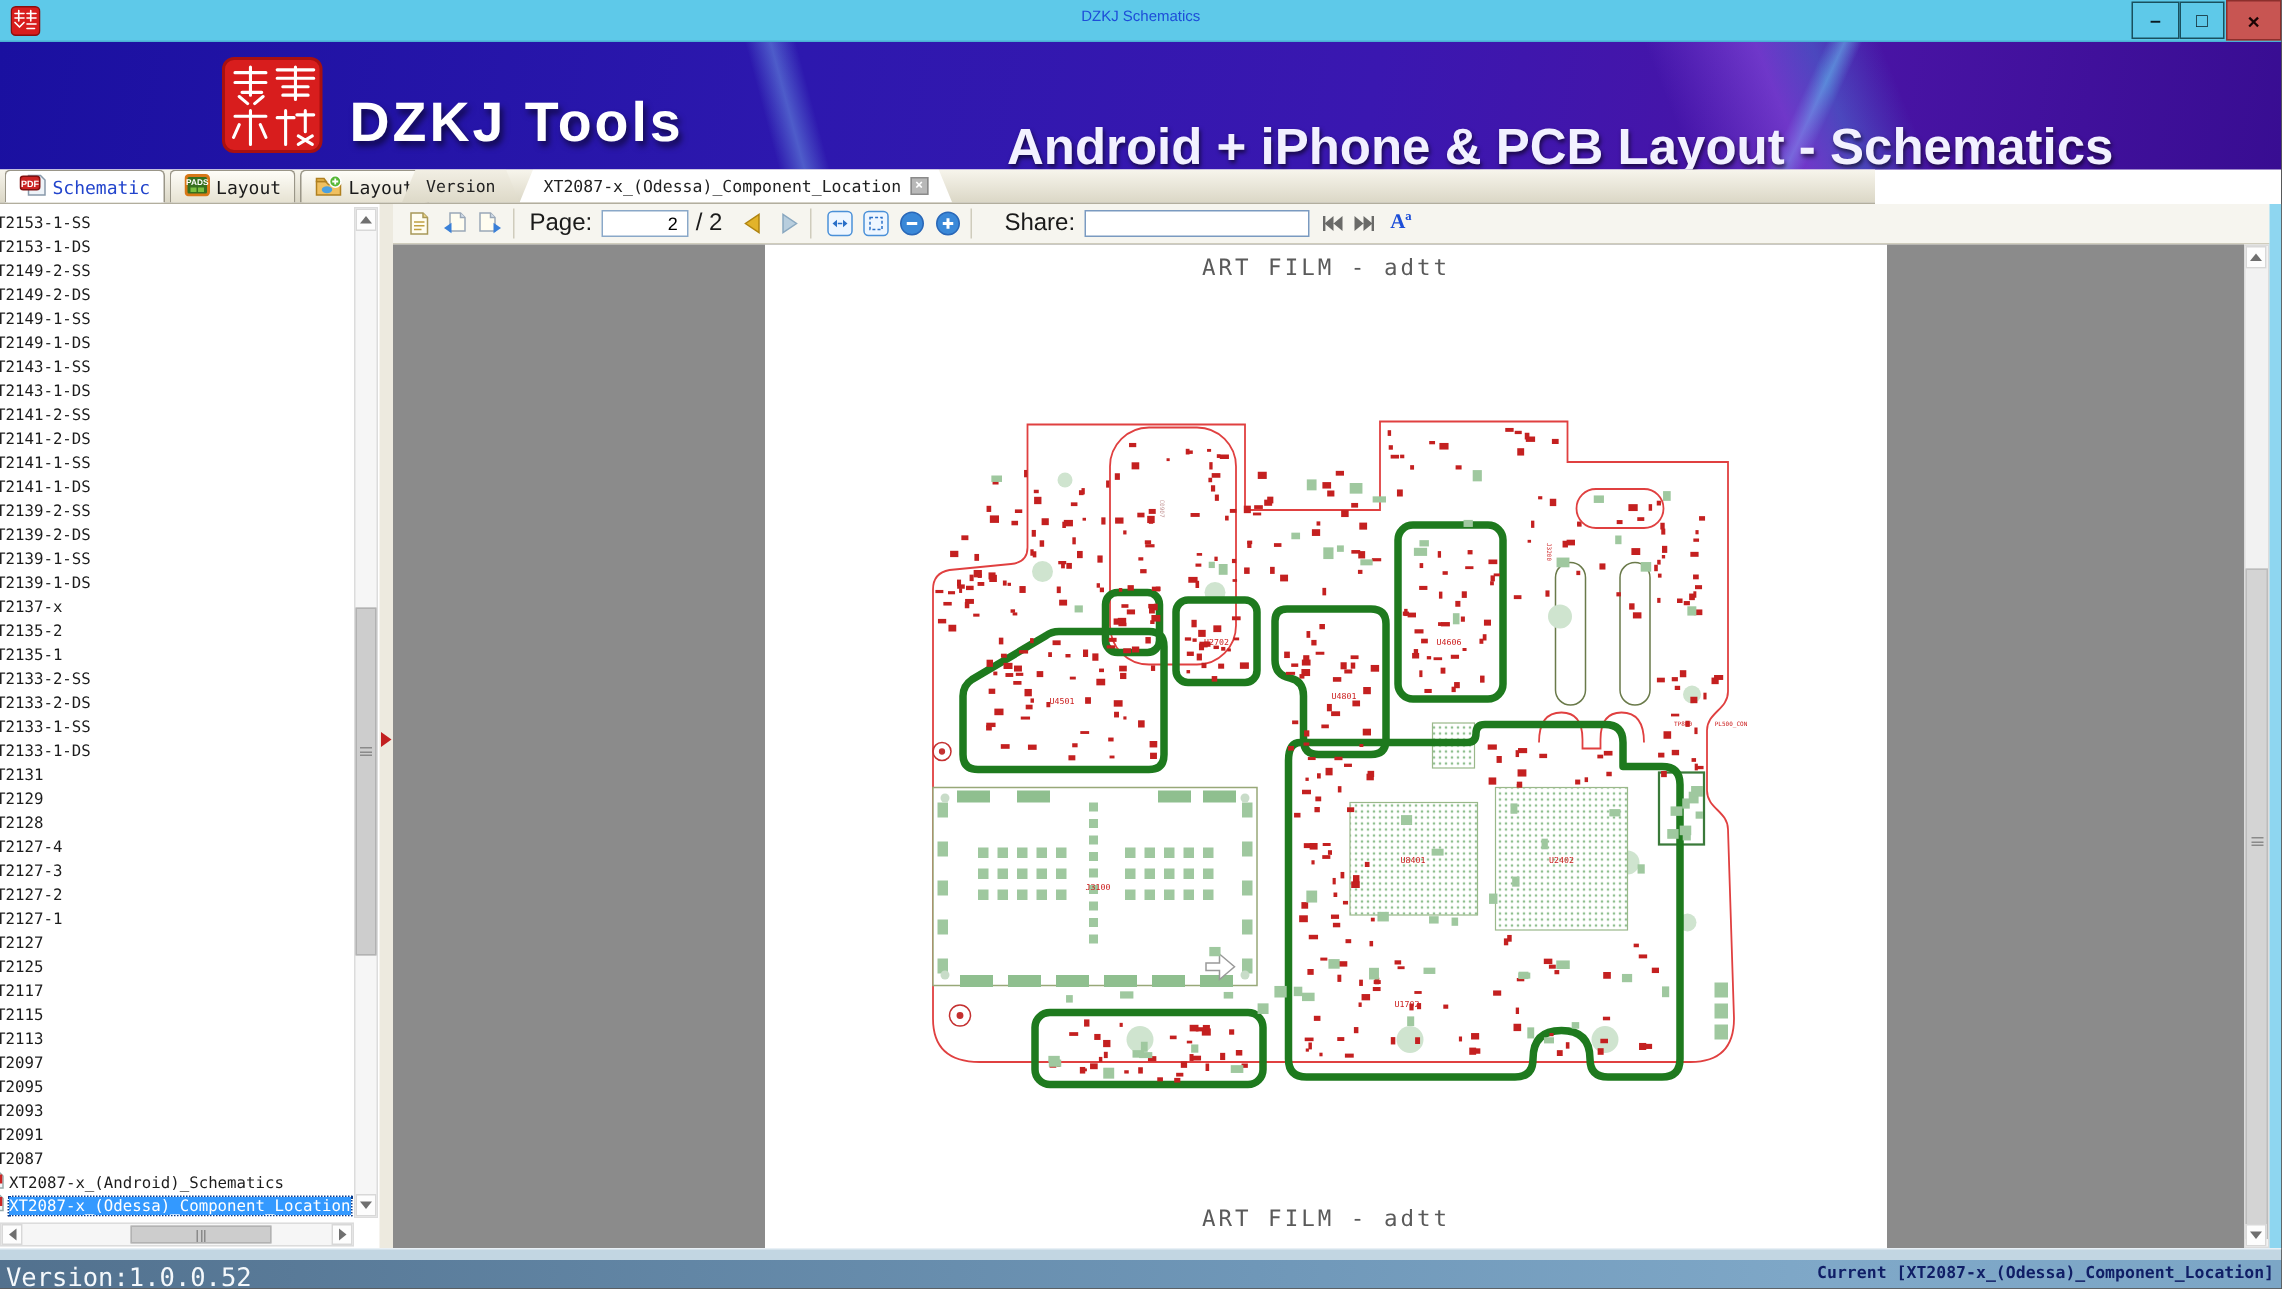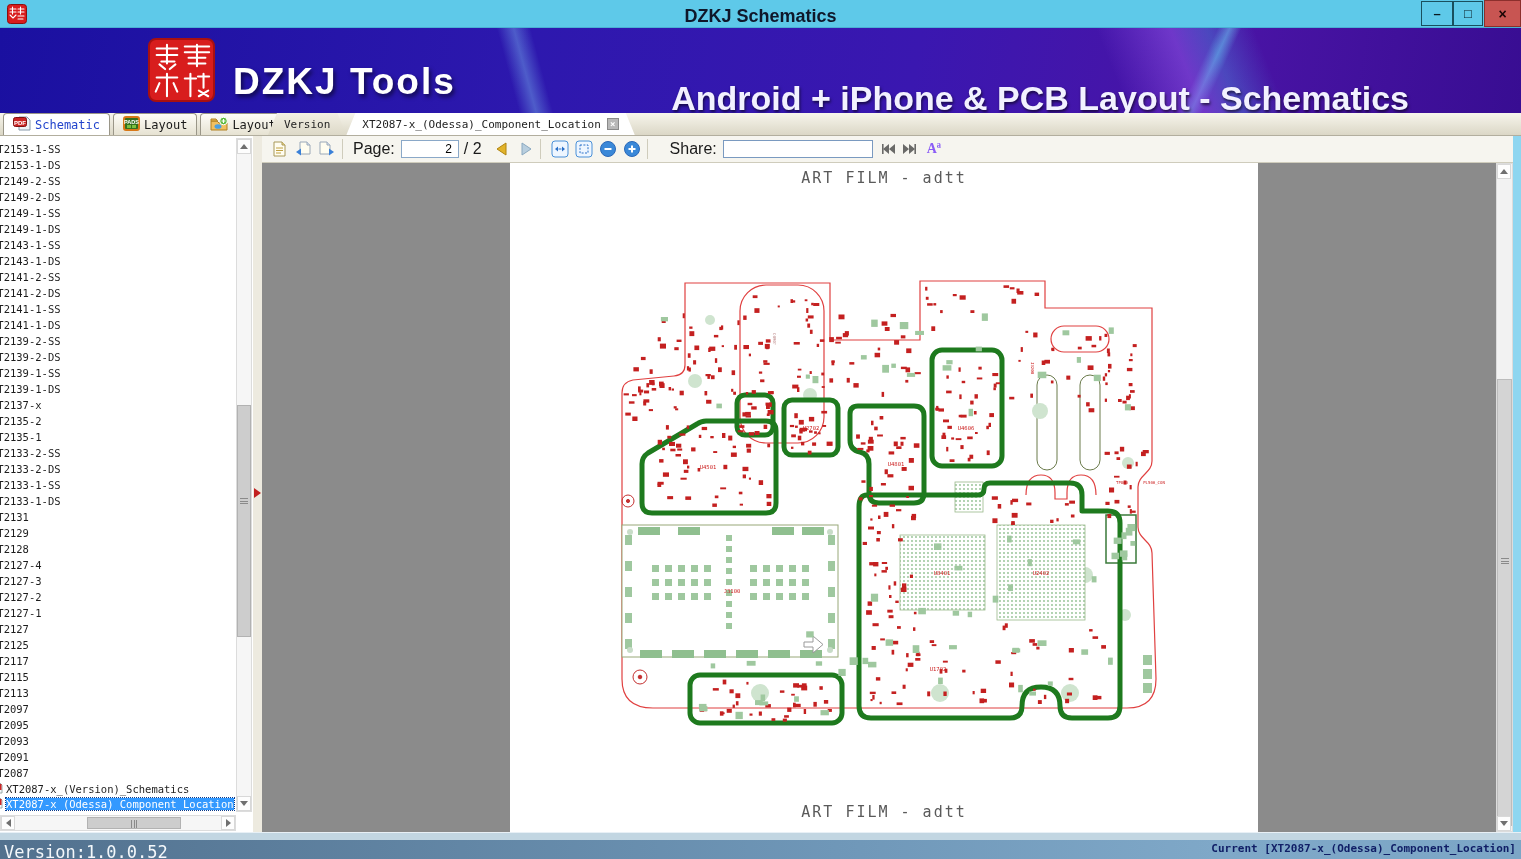--- a/index.html
+++ b/index.html
@@ -4,21 +4,21 @@
 <style>
   * { margin:0; padding:0; box-sizing:border-box; }
   html,body { width:1521px; height:859px; overflow:hidden; background:#000; }
   body { font-family:"Liberation Sans", sans-serif; }
   .window { position:relative; width:1521px; height:859px; background:#fff; overflow:hidden; }
   .abs { position:absolute; }
 
   
   .titlebar { left:0; top:0; width:1521px; height:28px; background:#5ec9e9; border-bottom:1px solid #4ab0d4; }
   .app-icon { left:7px; top:4px; width:20px; height:20px; }
-  .title-text { left:0; top:6px; width:100%; text-align:center; font-size:18px; color:#0f172a;font-weight:bold; }
+  .title-text { left:0; top:6px; width:100%; text-align:center; font-size:10px; color:#1d4ed8; }
   .win-btn { top:1px; height:25px; display:flex; align-items:center; justify-content:center;
              font-weight:bold; color:#0a1a20; font-size:13px; border:1px solid #19505e; background:#5ec9e9; cursor:default; }
   .btn-min { left:1421px; width:32px; }
   .btn-max { left:1453px; width:30px; }
   .btn-close { left:1484px; width:37px; height:27px; top:0; background:#c85552; border:1px solid #8c2f2c; color:#1a0505; font-size:14px; }
 
   
   .banner { left:0; top:28px; width:1521px; height:85px; overflow:hidden;
             background:linear-gradient(100deg,#1a10a0 0%,#2d18ae 35%,#3a17b0 60%,#4a14a6 80%,#380d92 100%);padding-left:23px; }
   .banner::before { content:""; position:absolute; left:430px; top:0; width:190px; height:85px;
@@ -27,21 +27,21 @@
             background:linear-gradient(68deg, transparent 28%, rgba(150,90,235,.5) 44%, rgba(80,190,245,.3) 52%, transparent 62%); }
   .streak2 { left:1130px; top:0; width:160px; height:85px;
             background:linear-gradient(115deg, transparent 44%, rgba(120,230,255,.45) 50%, transparent 56%); }
   .logo-box { left:148px; top:10px; width:67px; height:64px; background:#d81d1d; border:2px solid #a81010; border-radius:8px; z-index:2; }
   .logo-title { left:233px; top:33px; font-size:37px; font-weight:bold; color:#ffffff; letter-spacing:2px;
             text-shadow:2px 3px 4px rgba(0,0,0,.55); z-index:2; }
   .tagline { right:112px; top:51px; font-size:34px; font-weight:bold; color:#f2f1ff;
             text-shadow:1px 2px 3px rgba(0,0,0,.6); z-index:2; }
 
   
-  .tabrow { left:0; top:113px; width:1521px; height:23px; background:linear-gradient(#f7f5ec,#dbd7c6); border-bottom:1px solid #b2ae9e; }
+  .tabrow { left:0; top:113px; width:1250px; height:23px; background:linear-gradient(#f7f5ec,#dbd7c6); border-bottom:1px solid #b2ae9e; }
   #main-tabs { position:absolute; left:3px; bottom:0; display:flex; gap:3px; }
   .tab-main { height:22px; display:flex; align-items:center; gap:4px; padding:0 9px; border:1px solid #97938306;
               border:1px solid #9a9688; border-bottom:none; border-radius:4px 4px 0 0;
               background:linear-gradient(#fefdf8,#e6e2d2); font-family:"DejaVu Sans Mono",monospace; font-size:12px; color:#1a1a1a; cursor:default; }
   .tab-main.active { background:#ffffff; }
   .tab-main.active .tab-label { color:#2244cc; }
   #doc-tabs { position:absolute; left:268px; bottom:0; display:flex; }
   .tab-doc { height:22px; display:flex; align-items:center; gap:6px; padding:0 16px;
              clip-path:polygon(9px 0, calc(100% - 9px) 0, 100% 100%, 0 100%);
              background:linear-gradient(#f2efe4,#ddd9c8); font-family:"DejaVu Sans Mono",monospace; font-size:11px; color:#222; cursor:default; }
@@ -227,21 +227,21 @@
         <div class="side-item">XT2095</div>
         <div class="side-item">XT2093</div>
         <div class="side-item">XT2091</div>
         <div class="side-item">XT2087</div>
         <div class="side-file">
           <span><svg width="10" height="12">
               <path d="M1 1h6l2 2v8H1z" fill="#f4f7fa" stroke="#9aa"></path>
               <rect x="0.5" y="2" width="8" height="6" fill="#cc2525"></rect>
               <path d="M2 4h5M2 6h5" stroke="#fff" stroke-width="0.8"></path>
             </svg></span>
-          <span class="flabel">XT2087-x_(Version)_Schematics</span>
+          <span class="flabel">XT2087-x_(Android)_Schematics</span>
         </div>
         <div class="side-file selected">
           <span><svg width="10" height="12">
               <path d="M1 1h6l2 2v8H1z" fill="#f4f7fa" stroke="#9aa"></path>
               <rect x="0.5" y="2" width="8" height="6" fill="#cc2525"></rect>
               <path d="M2 4h5M2 6h5" stroke="#fff" stroke-width="0.8"></path>
             </svg></span>
           <span class="flabel">XT2087-x_(Odessa)_Component_Location</span>
         </div>
       </div>
@@ -342,21 +342,21 @@
           <rect x="1" y="2" width="1.6" height="10" fill="#3c3c3c"></rect>
         </svg>
     </span>
     <span class="tb-btn" style="margin-left:4px;opacity:.75;">
       <svg width="16" height="14">
           <path d="M2 2v10l6-5zM8 2v10l6-5z" fill="#3c3c3c"></path>
           <rect x="13.4" y="2" width="1.6" height="10" fill="#3c3c3c"></rect>
         </svg>
     </span>
     <span class="tb-btn" style="margin-left:10px;font-family:'Liberation Serif',serif;">
-      <span style="font-size:14px;font-weight:bold;color:#8b5cf6;">Aª</span>
+      <span style="font-size:14px;font-weight:bold;color:#1d4ed8;">Aª</span>
     </span>
   </div>
 
   <div class="abs docarea">
     <div class="page">
       <div class="page-header">ART FILM - adtt</div>
       <svg id="pcb" width="748" height="670" viewBox="0 0 748 670">
         <defs>
           <pattern id="bga" width="4" height="4" patternUnits="userSpaceOnUse">
             <rect width="4" height="4" fill="#ffffff"></rect>

